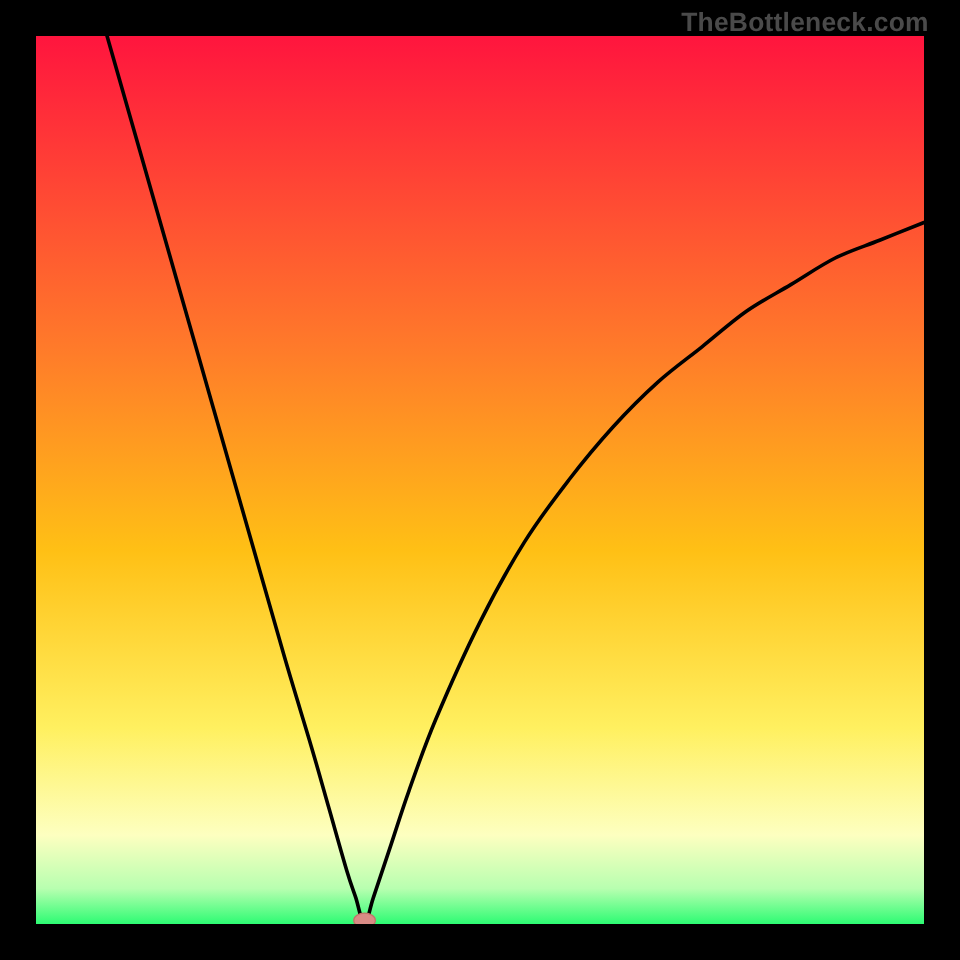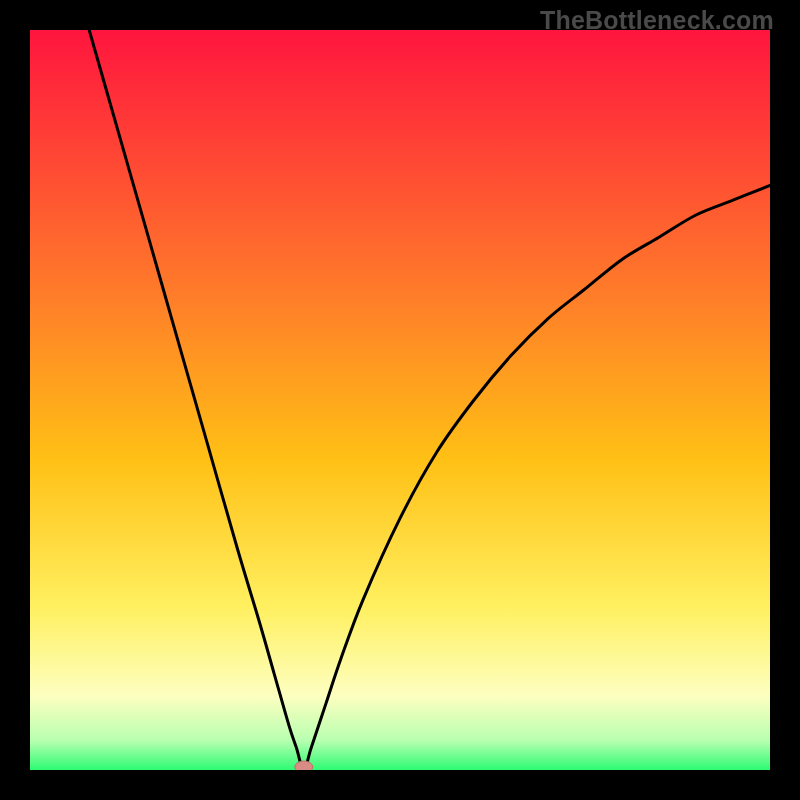--- a/index.html
+++ b/index.html
@@ -24,21 +24,21 @@
     left: 0;
     top: 0;
     width: 740px;
     height: 740px;
   }
   .watermark {
     position: absolute;
     top: 6px;
     right: 26px;
     color: #4a4a4a;
-    font-size: 25px;
+    font-size: 22px;
     font-weight: 600;
     letter-spacing: 0.2px;
     pointer-events: none;
   }
 </style>
 </head>
 <body>
 
 <div class="frame">
   <svg class="plot-area" viewBox="0 0 740 740" preserveAspectRatio="none">

